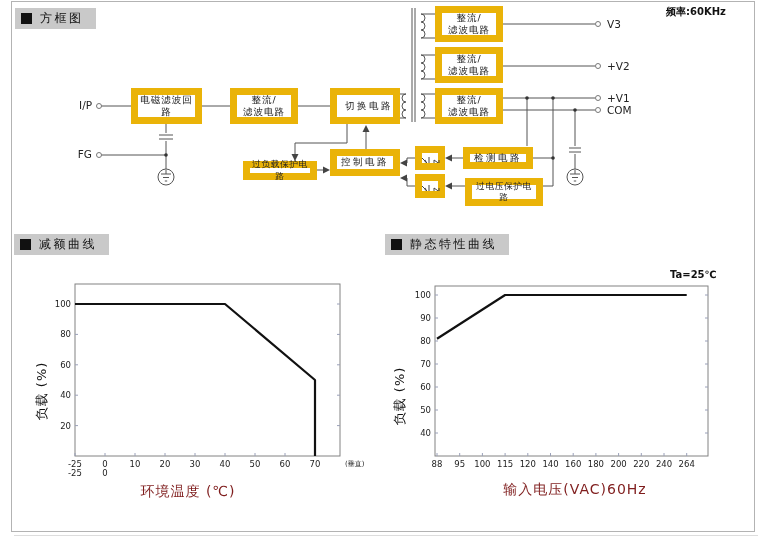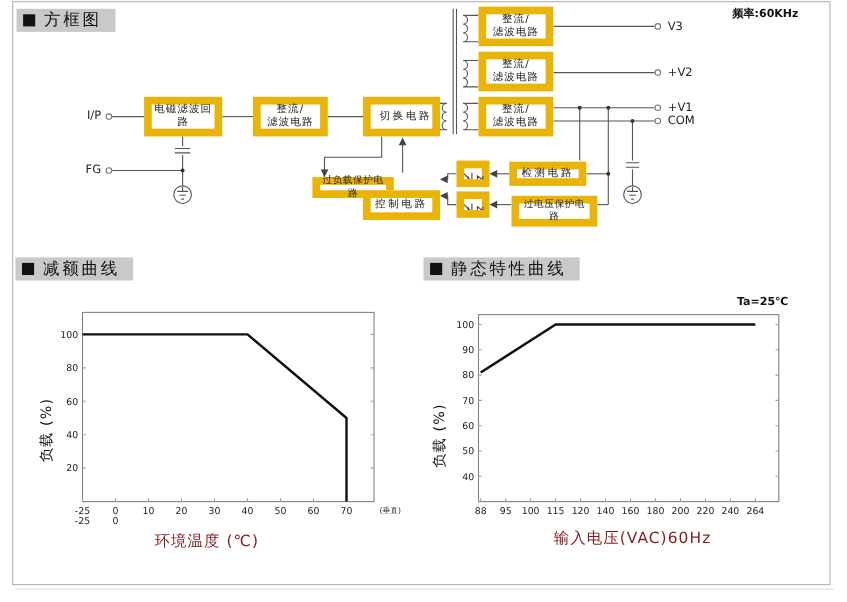--- a/index.html
+++ b/index.html
@@ -11,21 +11,21 @@
   .page-shadow{position:absolute;left:14px;top:535px;width:744px;height:1px;background:#ddd;}
   .diagram-svg{position:absolute;left:0;top:0;}
   .bbox{position:absolute;border:7px solid #eab308;background:#fff;box-sizing:border-box;
        display:flex;flex-direction:column;align-items:center;justify-content:center;
        text-align:center;font-size:9.5px;line-height:1.3;color:#222;letter-spacing:1px;}
   .bbox.small{font-size:8.8px;letter-spacing:0.5px;}
   .bbox.spaced{letter-spacing:2.5px;}
   .term{position:absolute;font-size:10.5px;color:#222;}
   .term.right{text-align:right;}
   .freq{position:absolute;left:666px;top:5px;font-size:10px;font-weight:bold;color:#111;}
-  .hdr{position:absolute;background:#c9c9c9;color:#111;font-size:15px;letter-spacing:2.5px;
+  .hdr{position:absolute;background:#c9c9c9;color:#111;font-size:12px;letter-spacing:2.5px;
        height:21px;display:flex;align-items:center;gap:8px;padding:0 12px 0 6px;box-sizing:border-box;}
   .sq{width:11px;height:11px;background:#111;flex:0 0 auto;}
   .chart{position:absolute;}
   .axis-x{position:absolute;font-size:14px;color:#7f1d1d;text-align:center;letter-spacing:1px;}
   .axis-y{position:absolute;font-size:13px;color:#111;text-align:center;letter-spacing:1px;
        width:90px;transform:rotate(-90deg);}
   .anno{position:absolute;font-size:10px;font-weight:bold;color:#111;}
 </style>
 </head>
 <body>
@@ -135,24 +135,24 @@
   <span>滤波电路</span>
 </div>
 <div class="bbox" style="left:435px;top:47px;width:68px;height:36px;">
   <span>整流/</span>
   <span>滤波电路</span>
 </div>
 <div class="bbox" style="left:435px;top:88px;width:68px;height:36px;">
   <span>整流/</span>
   <span>滤波电路</span>
 </div>
-<div class="bbox small" style="left:243px;top:161px;width:74px;height:19px;margin-left:41px;">
+<div class="bbox small" style="left:243px;top:161px;width:74px;height:19px;">
   <span>过负载保护电路</span>
 </div>
-<div class="bbox spaced" style="left:330px;top:173px;width:70px;height:27px;">
+<div class="bbox spaced" style="left:330px;top:149px;width:70px;height:27px;">
   <span>控制电路</span>
 </div>
 <div class="bbox spaced" style="left:463px;top:147px;width:70px;height:22px;">
   <span>检测电路</span>
 </div>
 <div class="bbox small" style="left:465px;top:178px;width:78px;height:28px;">
   <span>过电压保护电路</span>
 </div>
 
 <div class="bbox" style="left:415px;top:146px;width:30px;height:24px;">

